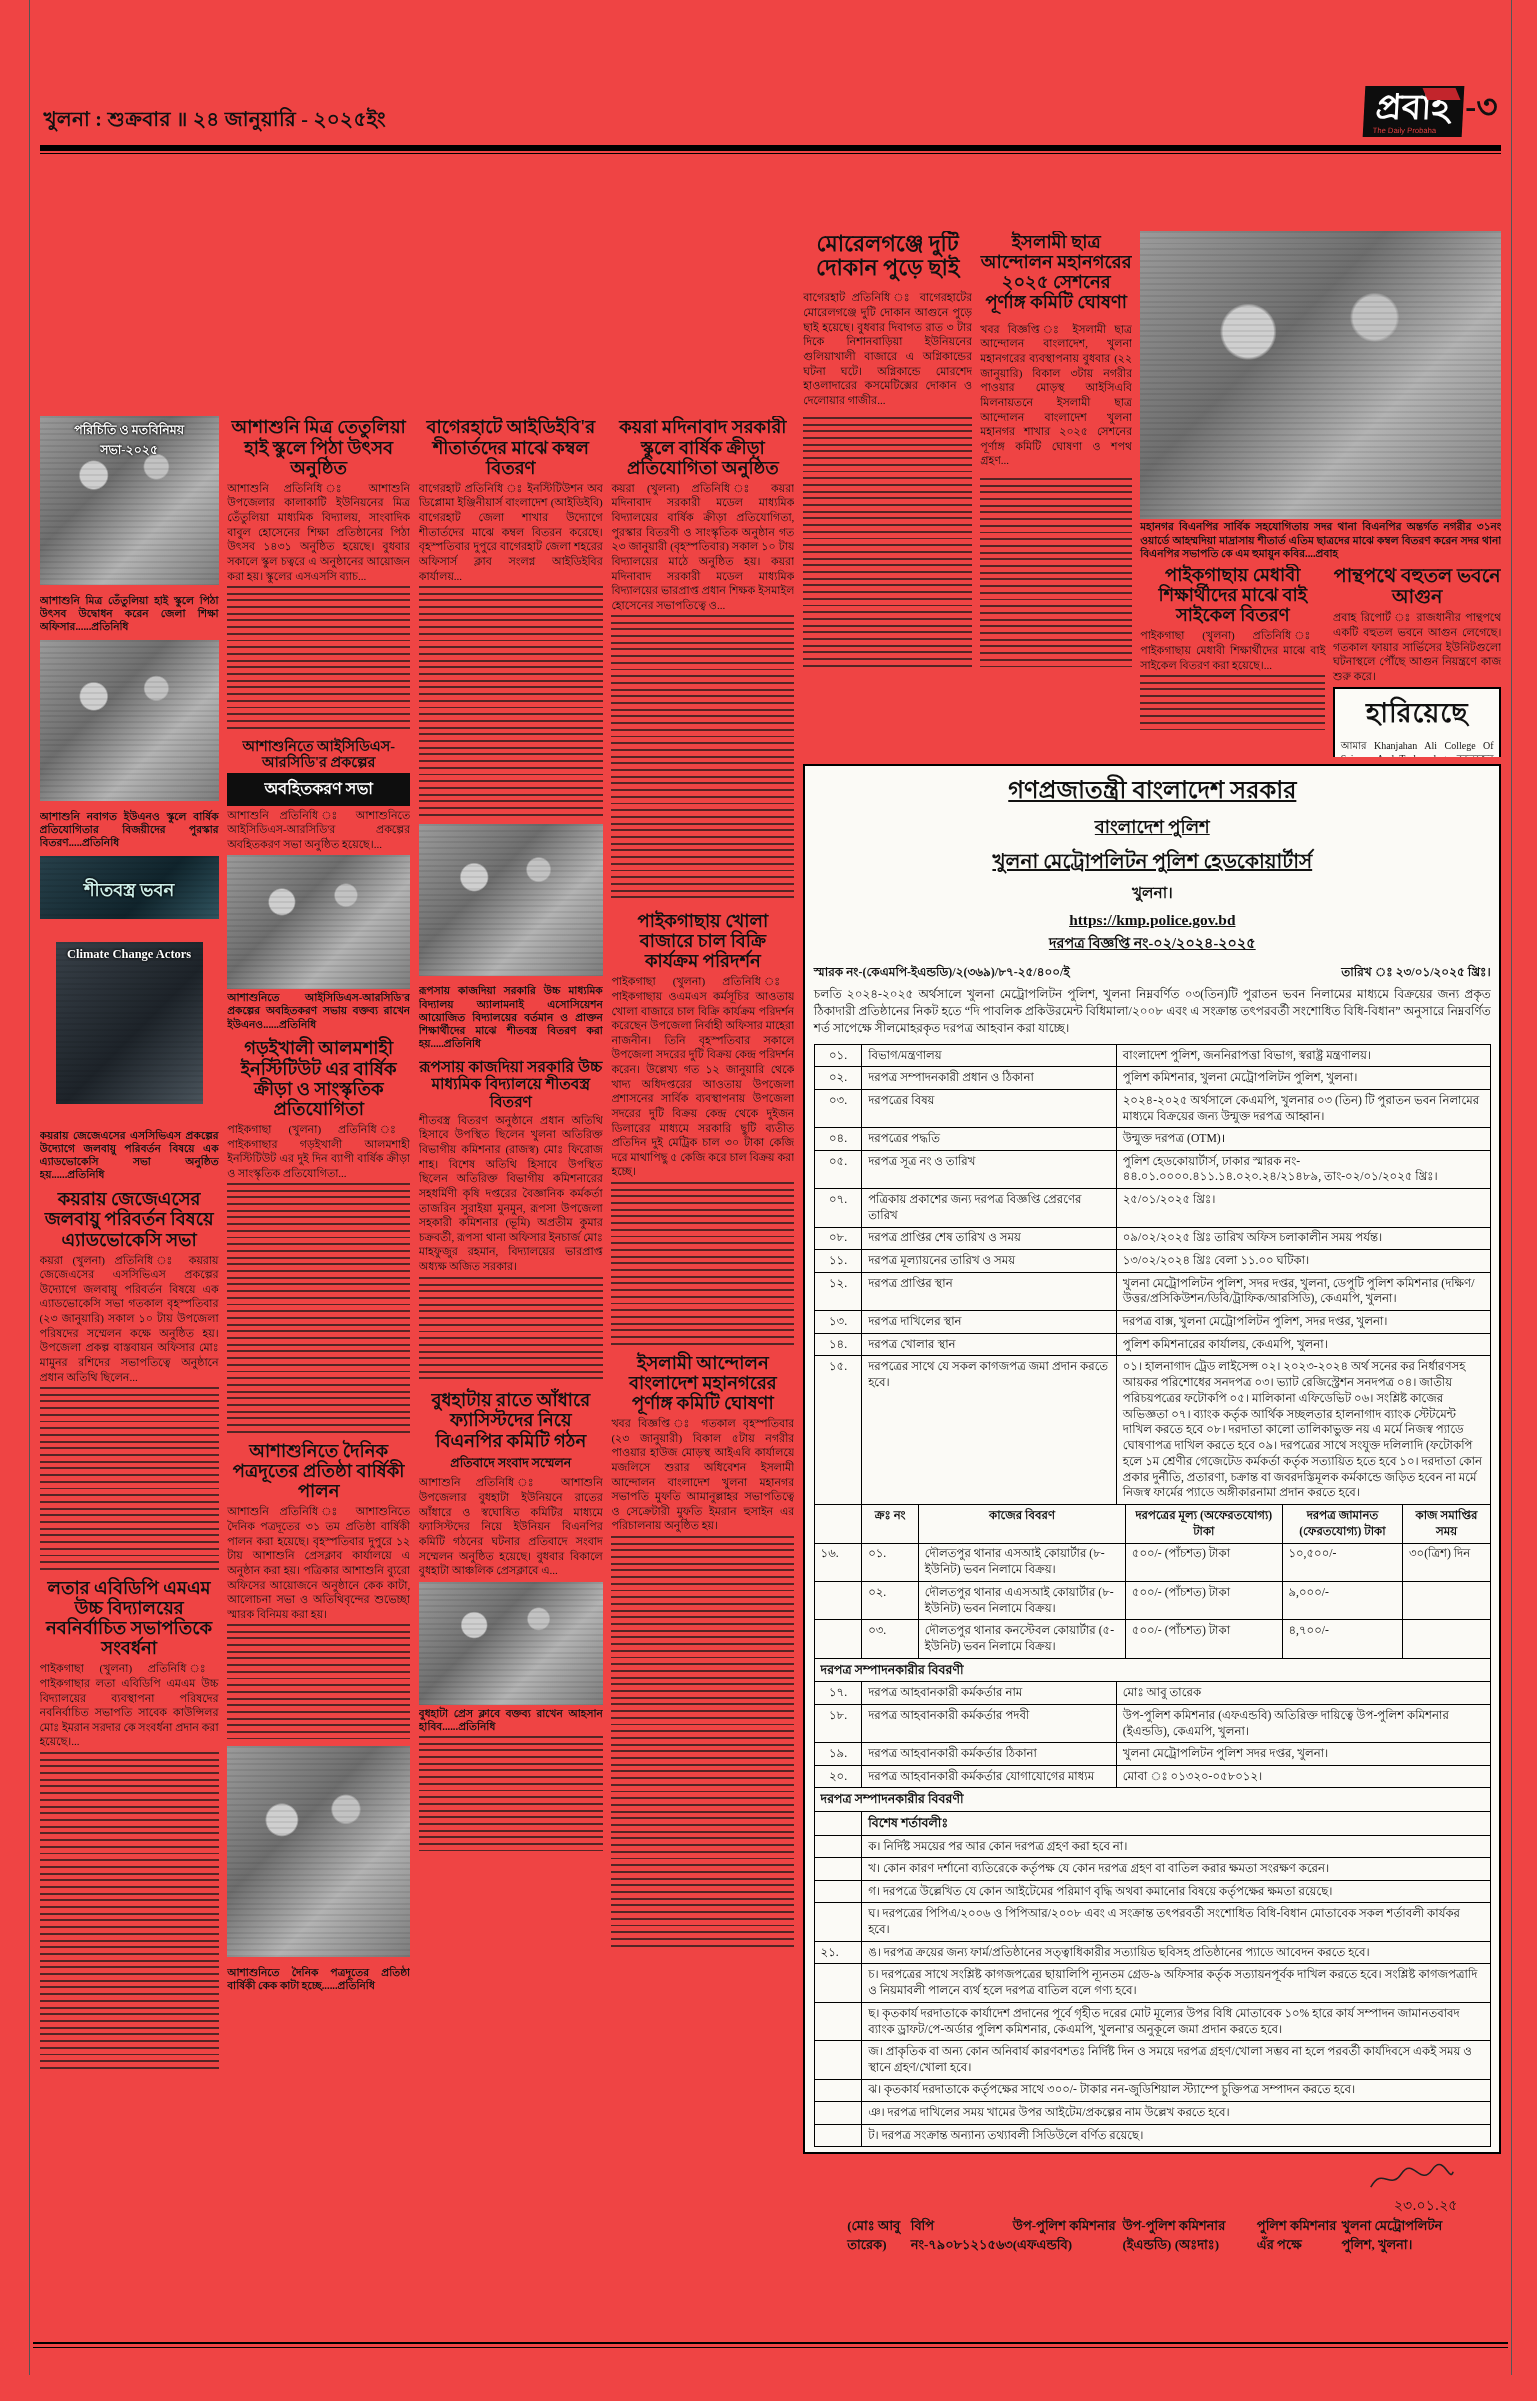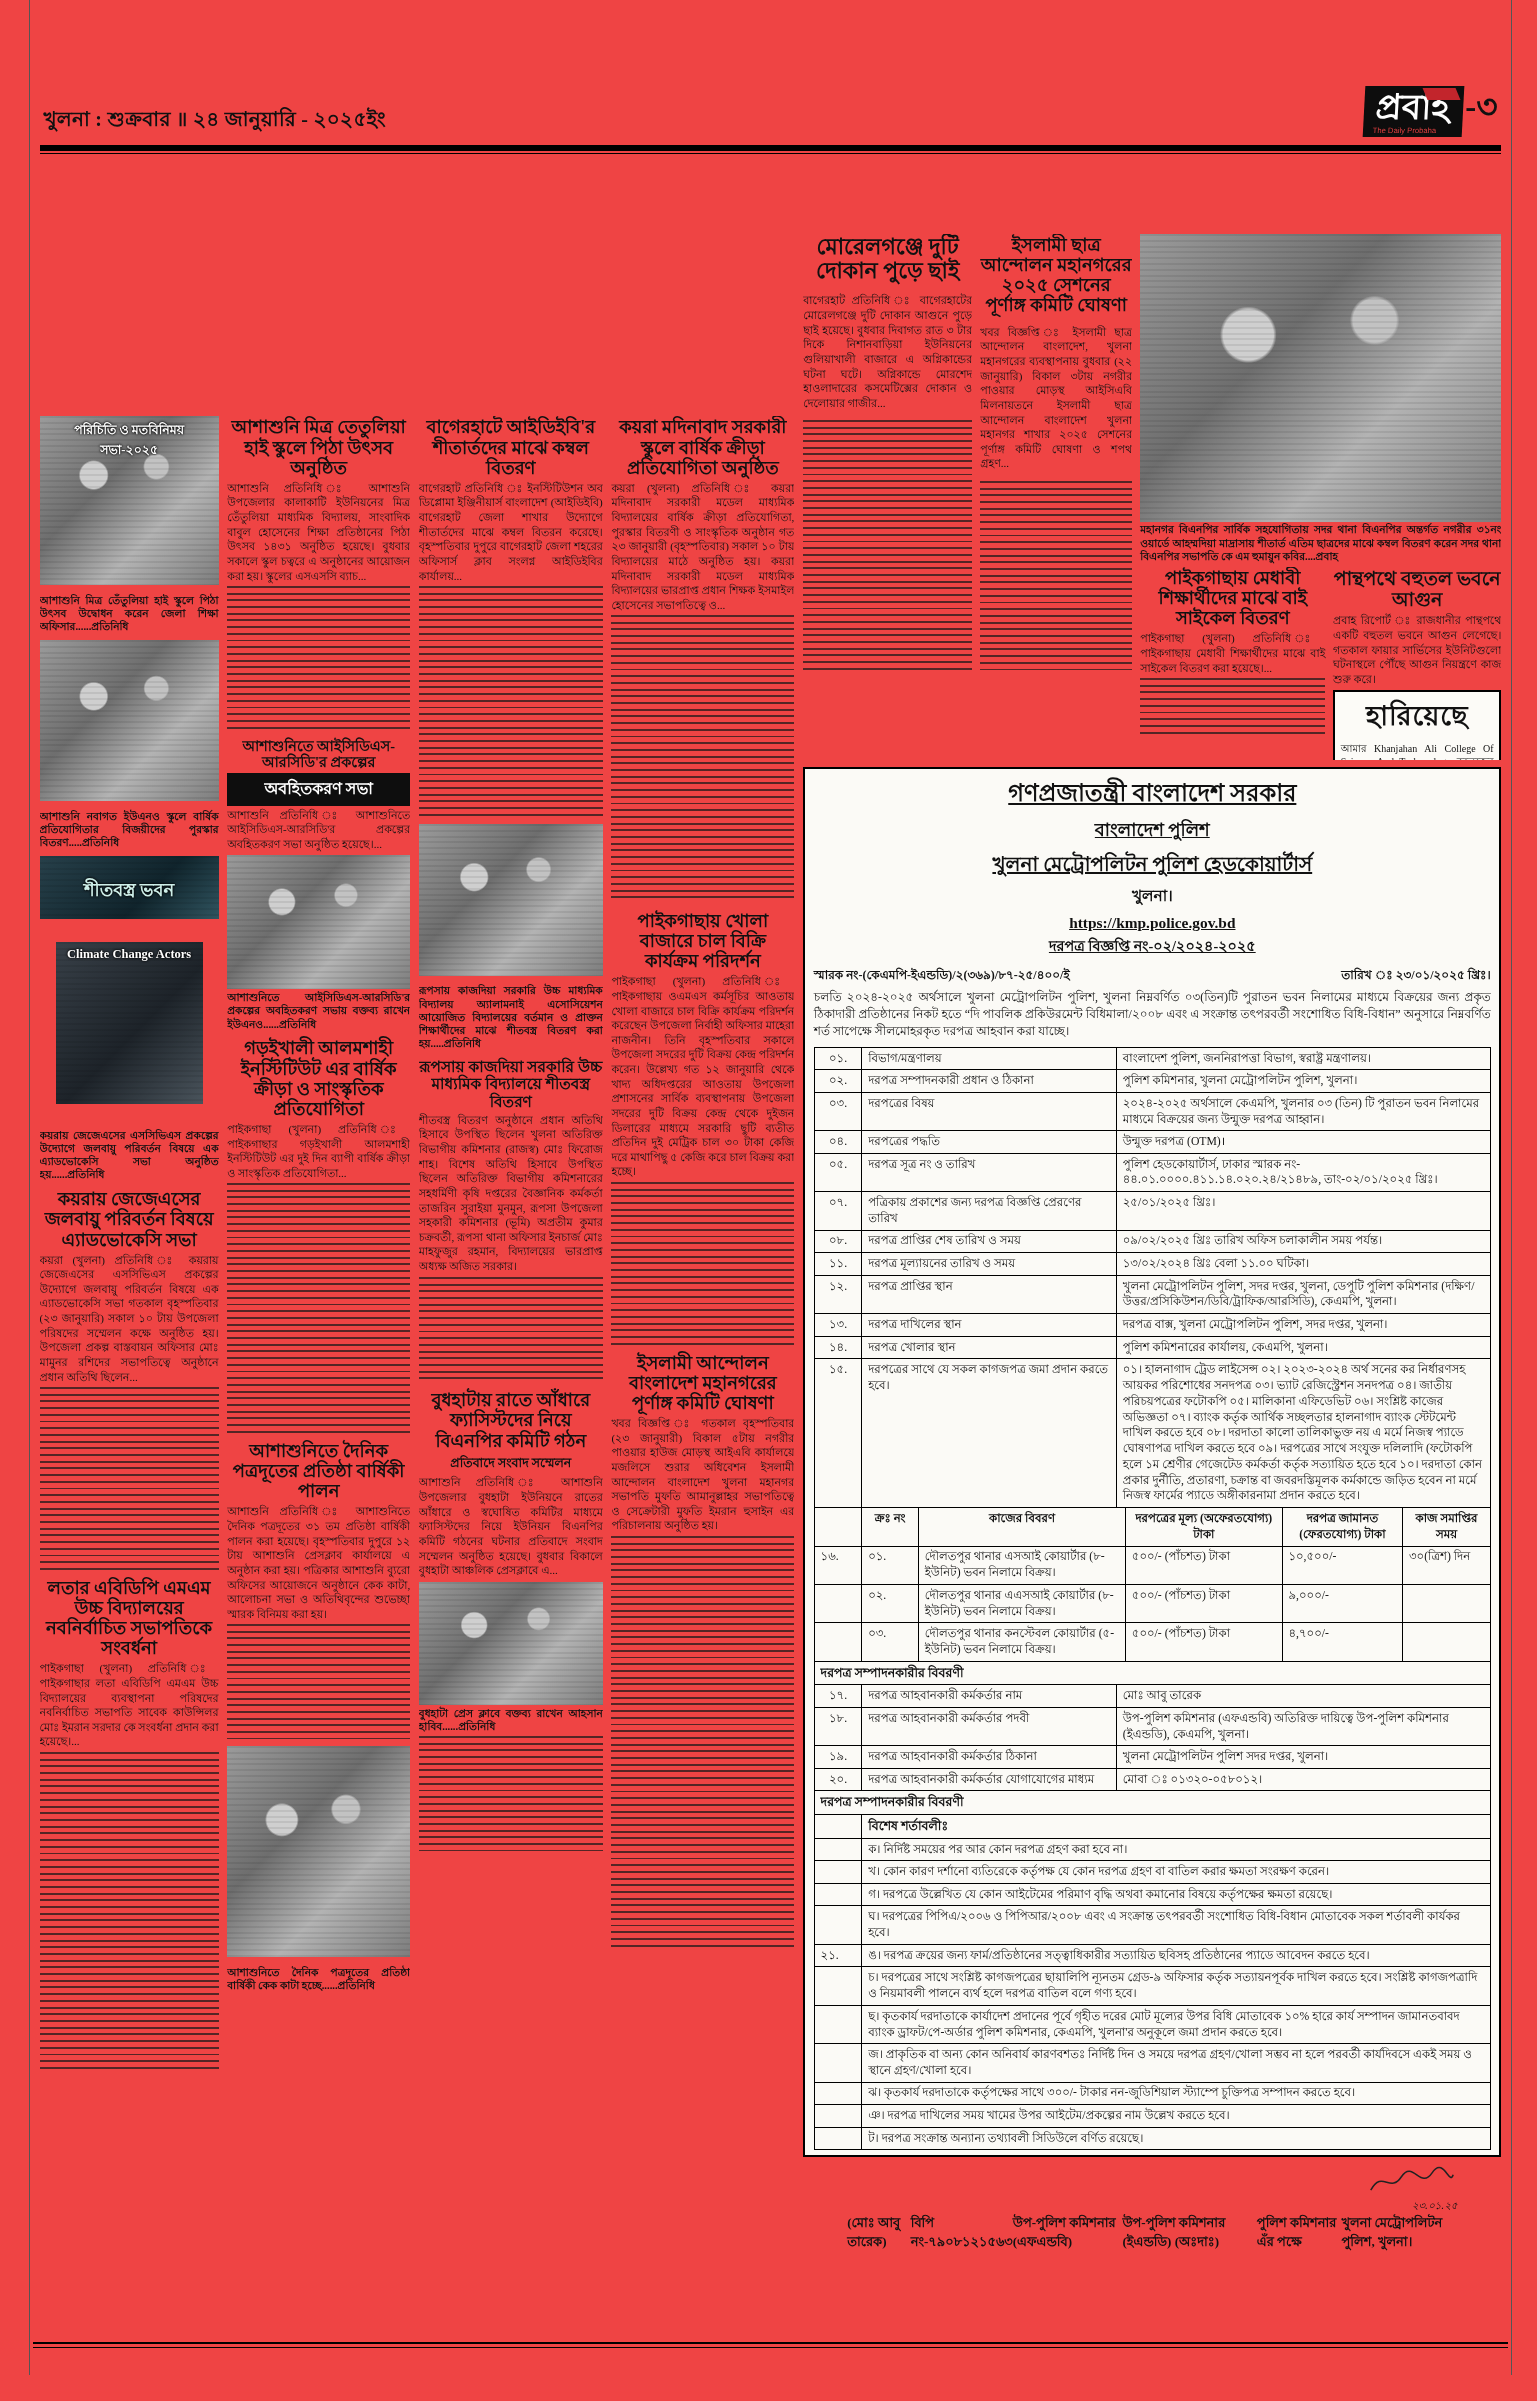--- a/index.html
+++ b/index.html
@@ -71,21 +71,21 @@
   table.tt td,table.tt th{border:1.3px solid #000;padding:2.9px 5.8px;vertical-align:top;line-height:1.35;text-align:left;}
   .tt .no{width:35px;text-align:center;}
   .tt .lab{width:242px;}
   .tt .sechdr{font-weight:bold;font-size:12.5px;}
   table.works th{text-align:center;font-weight:bold;}
   .w-sl{width:35px;text-align:center;} .w-no{width:44px;text-align:center;}
   .w-pr{width:144px;} .w-dp{width:108px;text-align:center;} .w-tm{width:75px;text-align:center;}
   .terms-no{width:35px;text-align:center;}
 
   .sig{display:flex;flex-direction:column;align-items:flex-end;padding:7.7px 44px 0;font-size:13px;font-weight:bold;line-height:1.5;}
-  .sig .script{font-family:"DejaVu Sans",sans-serif;font-style:italic;font-size:10px;font-weight:normal;}
+  .sig .script{font-family:"DejaVu Sans",sans-serif;font-size:14px;font-weight:normal;}
   .botrule{position:absolute;left:33px;right:29px;bottom:54px;border-top:2.9px solid #000;border-bottom:1.4px solid #000;height:2.9px;}
   a{text-decoration:underline;}
 </style>
 </head>
 <body>
 
 <div class="sheet">
   <div class="inner">
 
     <div class="hdr">

